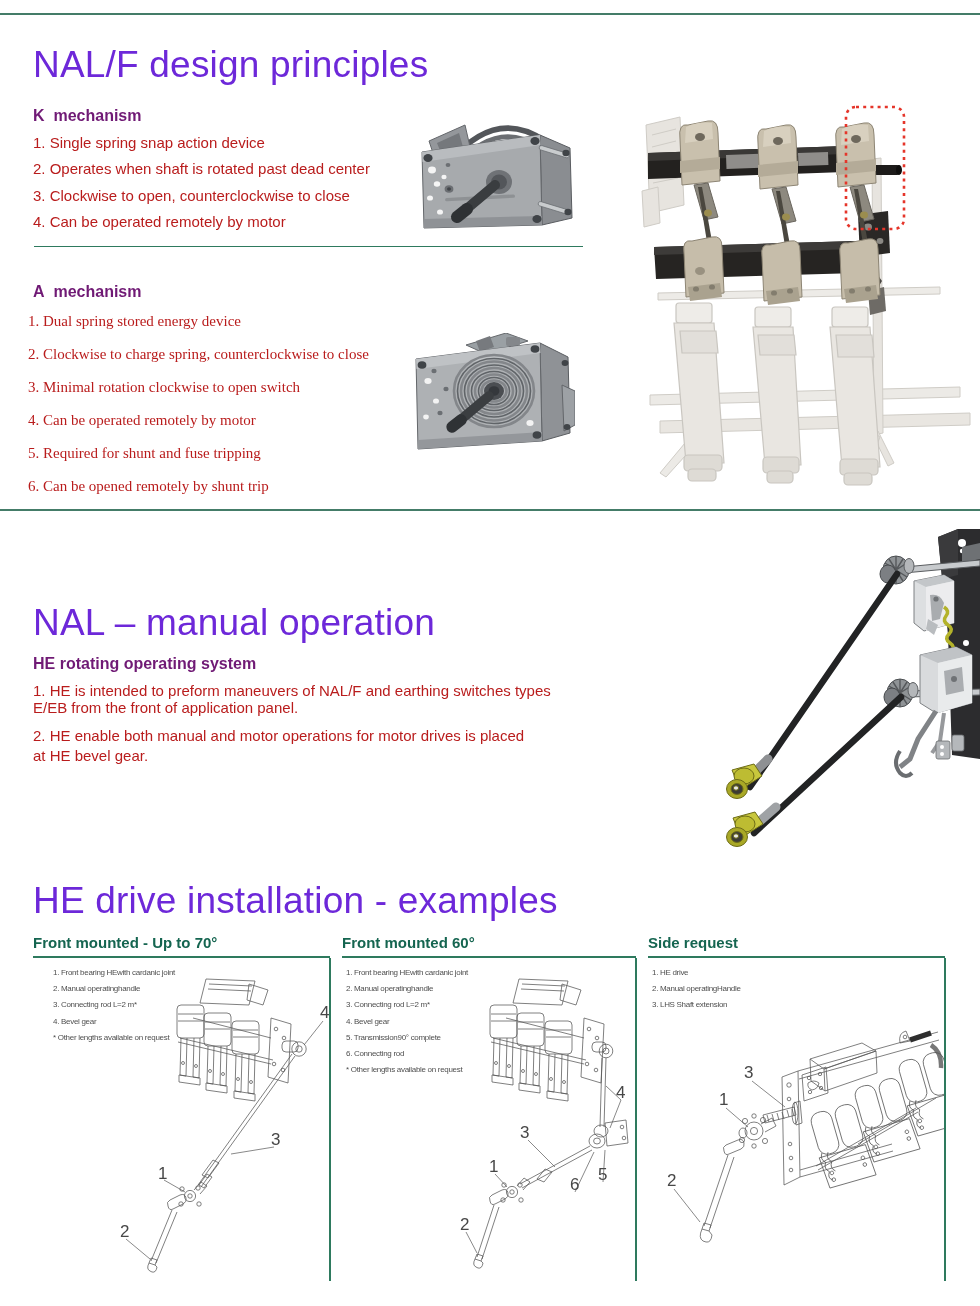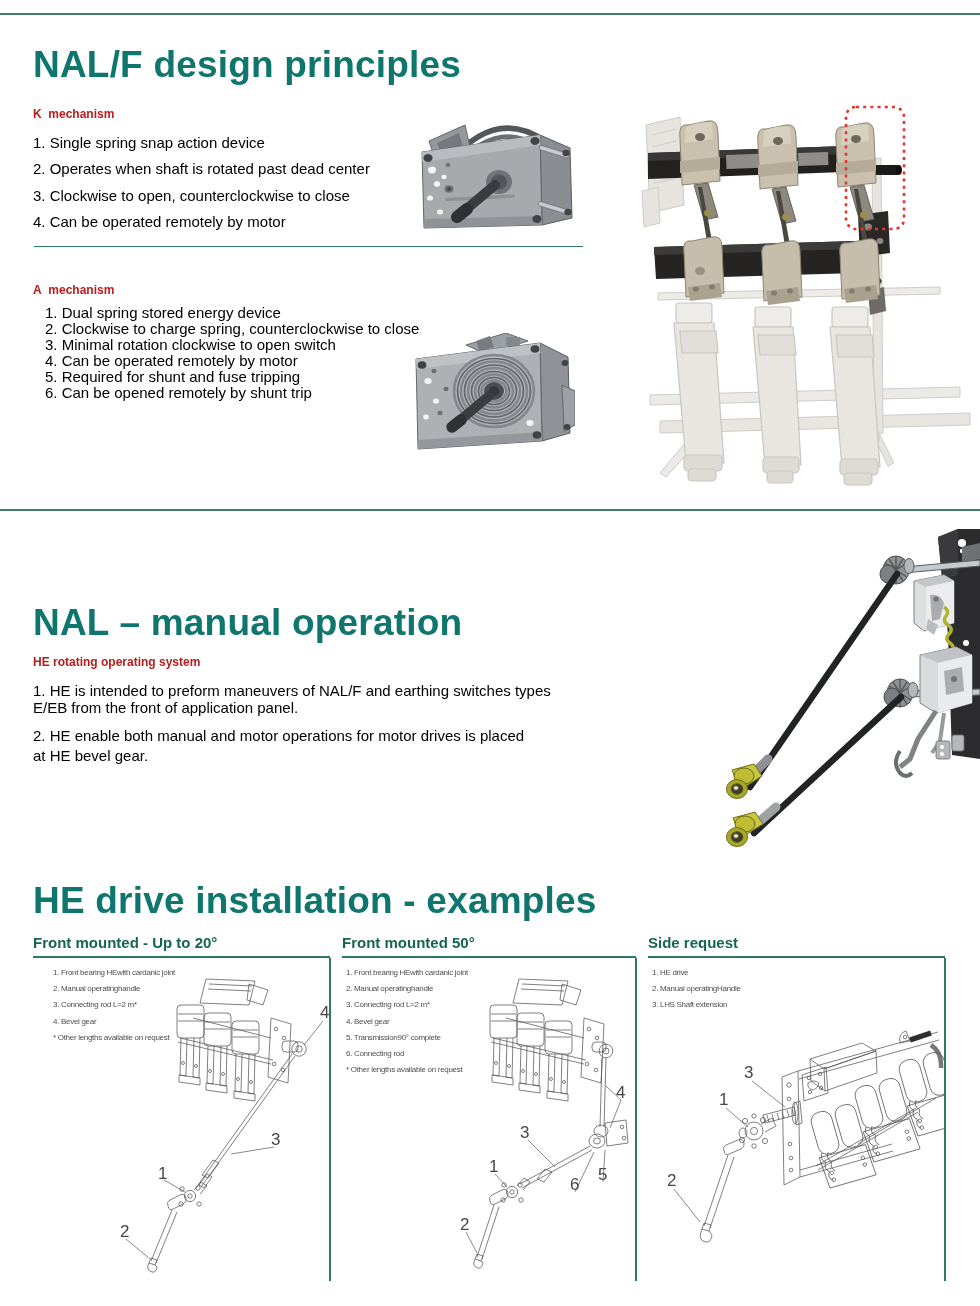--- a/index.html
+++ b/index.html
@@ -1,42 +1,42 @@
 <!DOCTYPE html>
 <html><head>
 <meta charset="utf-8">
 <style>
 html,body{margin:0;padding:0;background:#fff;}
 body{width:980px;height:1306px;position:relative;overflow:hidden;
   font-family:"Liberation Sans",sans-serif;}
 .abs{position:absolute;}
-.h1{font-size:37px;font-weight:bold;color:#0f766e;letter-spacing:0.2px;}
-.h2{font-size:12px;font-weight:bold;color:#b91c1c;}
-.body{font-size:15px;color:#000000;line-height:26.4px;}
+.h1{font-size:37px;font-weight:normal;color:#6d28d9;letter-spacing:0.2px;}
+.h2{font-size:16px;font-weight:bold;color:#701a75;}
+.body{font-size:15px;color:#b91c1c;line-height:26.4px;}
 .small{font-size:8px;color:#4f4f4f;line-height:16.2px;letter-spacing:-0.3px;}
 .colhead{font-size:15px;font-weight:bold;color:#156550;}
 </style>
 </head>
 <body>
 
 <div class="abs" style="left:0;top:13px;width:980px;height:2px;background:#447c68;"></div>
 
 <div class="abs h1" style="left:33px;top:44px;">NAL/F design principles</div>
 <div class="abs h2" style="left:33px;top:107px;">K&nbsp; mechanism</div>
 <div class="abs body" style="left:33px;top:130px;">
 1. Single spring snap action device<br>
 2. Operates when shaft is rotated past dead center<br>
 3. Clockwise to open, counterclockwise to close<br>
 4. Can be operated remotely by motor
 </div>
 
 <div class="abs" style="left:34px;top:246px;width:549px;height:1px;background:#2e7a5e;"></div>
 
 <div class="abs h2" style="left:33px;top:283px;">A&nbsp; mechanism</div>
-<div class="abs body" style="left:45px;top:305px;line-height:16px;">
+<div class="abs body" style="left:28px;top:305px;line-height:33px;font-family:Liberation Serif, serif;">
 1. Dual spring stored energy device<br>
 2. Clockwise to charge spring, counterclockwise to close<br>
 3. Minimal rotation clockwise to open switch<br>
 4. Can be operated remotely by motor<br>
 5. Required for shunt and fuse tripping<br>
 6. Can be opened remotely by shunt trip
 </div>
 
 <div id="kmech" class="abs" style="left:415px;top:115px;width:160px;height:135px;">
 <svg width="160" height="135" viewBox="0 0 160 135">
@@ -363,22 +363,22 @@
     <rect x="236" y="226" width="14" height="18" rx="2"></rect>
     <rect x="252" y="220" width="12" height="16" rx="2"></rect>
   </g>
   <circle cx="242" cy="232" r="2" fill="#fff"></circle>
   <circle cx="242" cy="239" r="2" fill="#fff"></circle>
 </svg>
 </div>
 
 <div class="abs h1" style="left:33px;top:880px;">HE drive installation - examples</div>
 
-<div class="abs colhead" style="left:33px;top:934px;">Front mounted - Up to 20°</div>
-<div class="abs colhead" style="left:342px;top:934px;">Front mounted 50°</div>
+<div class="abs colhead" style="left:33px;top:934px;">Front mounted - Up to 70°</div>
+<div class="abs colhead" style="left:342px;top:934px;">Front mounted 60°</div>
 <div class="abs colhead" style="left:648px;top:934px;">Side request</div>
 
 <div class="abs" style="left:33px;top:956px;width:297px;height:2px;background:#2e7a5e;"></div>
 <div class="abs" style="left:342px;top:956px;width:294px;height:2px;background:#2e7a5e;"></div>
 <div class="abs" style="left:648px;top:956px;width:297px;height:2px;background:#2e7a5e;"></div>
 <div class="abs" style="left:329px;top:958px;width:1.5px;height:323px;background:#2e7a5e;"></div>
 <div class="abs" style="left:635px;top:958px;width:1.5px;height:323px;background:#2e7a5e;"></div>
 <div class="abs" style="left:944px;top:958px;width:1.5px;height:323px;background:#2e7a5e;"></div>
 
 <div class="abs small" style="left:53px;top:965px;">

